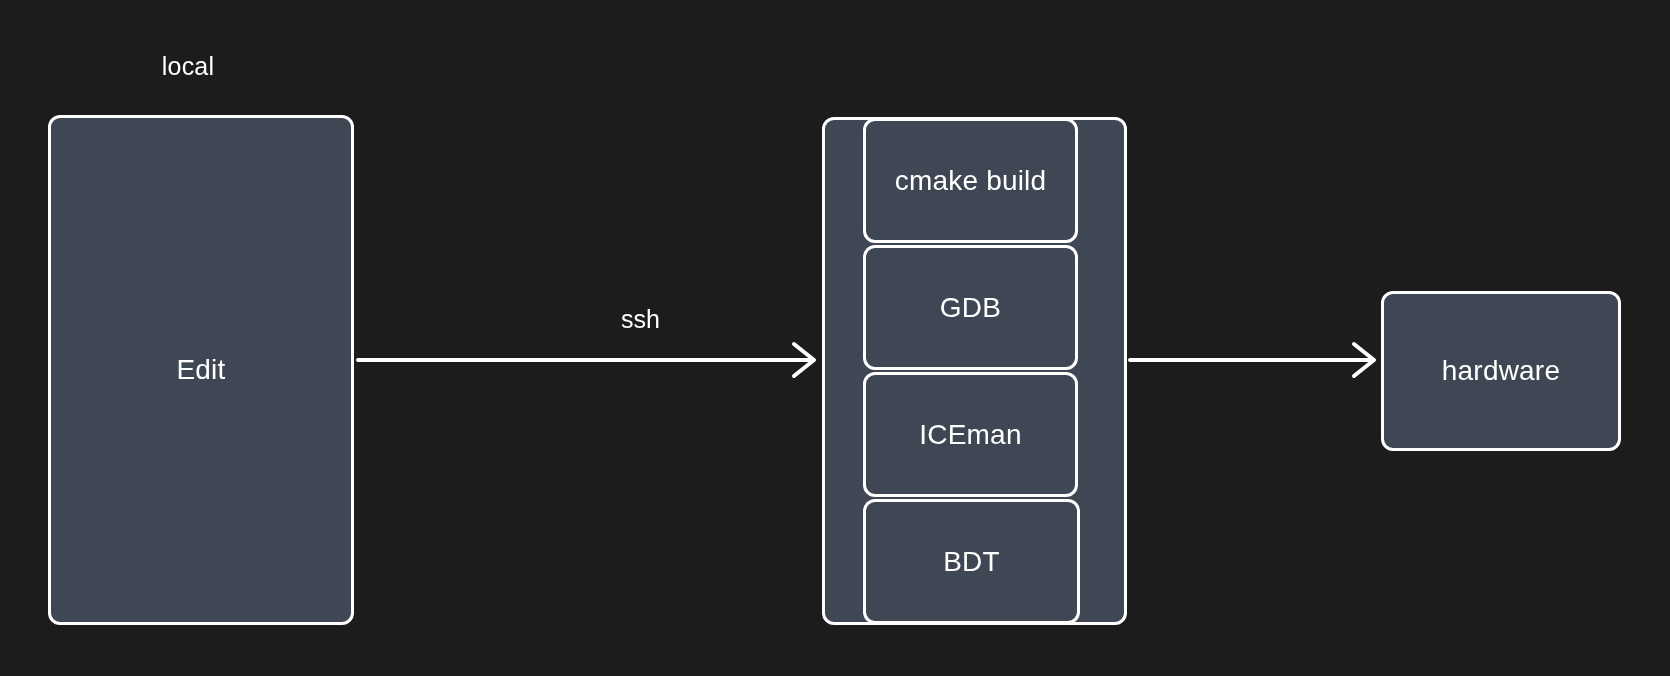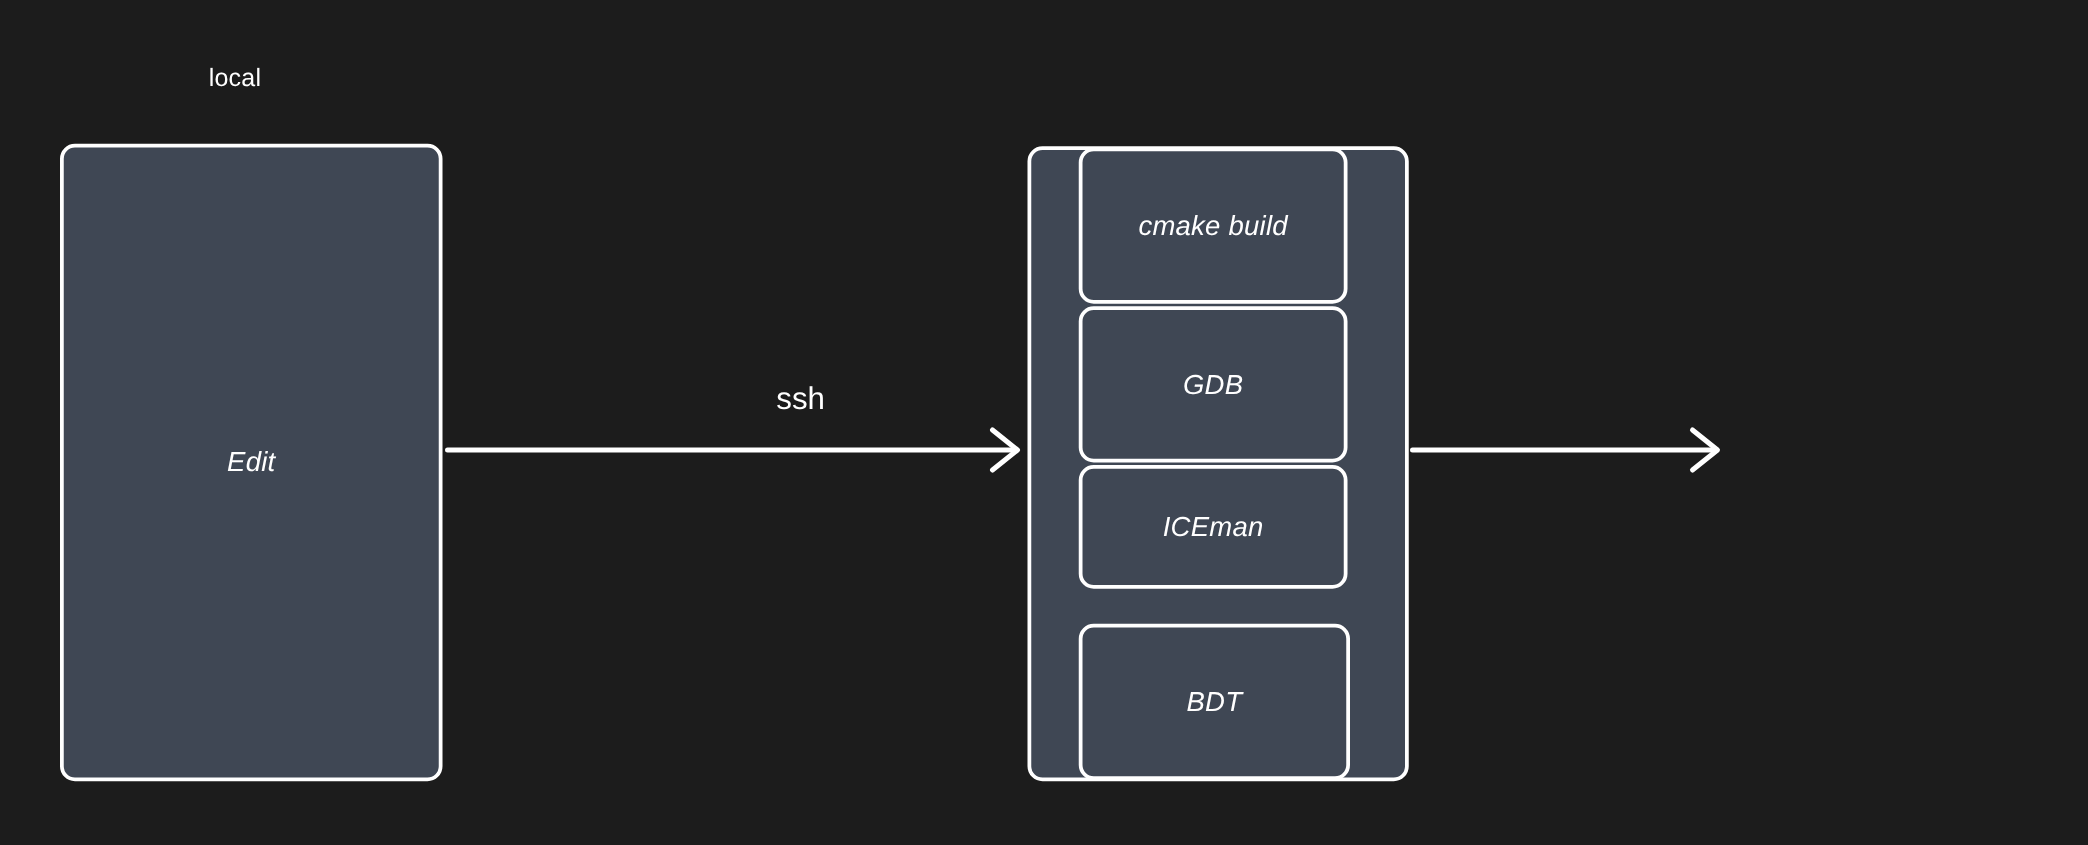--- a/index.html
+++ b/index.html
@@ -16,41 +16,40 @@
   #canvas {
     position: relative;
     width: 1670px;
     height: 676px;
     background: #1c1c1c;
   }
 
   .group-label {
     position: absolute;
     color: #ffffff;
-    font-size: 20px;
+    font-size: 25px;
     font-family: "Liberation Sans", sans-serif;
     text-align: center;
     white-space: nowrap;
     letter-spacing: 0.2px;
   }
 
   .node {
     position: absolute;
     background: #3f4754;
     border: 3px solid #ffffff;
     border-radius: 12px;
     box-sizing: border-box;
     display: flex;
     align-items: center;
     justify-content: center;
     color: #ffffff;
-    font-size: 22px;
+    font-size: 28px;
     font-family: "Liberation Sans", sans-serif;
     letter-spacing: 0.2px;
-    font-style: italic;
   }
 
   .container-node {
     position: absolute;
     background: #3f4754;
     border: 3px solid #ffffff;
     border-radius: 12px;
     box-sizing: border-box;
   }
 
@@ -76,24 +75,25 @@
 
   <div class="node" style="left:48px; top:115px; width:306px; height:510px;">Edit</div>
 
 
   <div class="container-node" style="left:822px; top:117px; width:305px; height:508px;"></div>
 
   <div class="node" style="left:863px; top:118px; width:215px; height:125px;">cmake build</div>
 
   <div class="node" style="left:863px; top:245px; width:215px; height:125px;text-align:right;">GDB</div>
 
-  <div class="node" style="left:863px; top:372px; width:215px; height:99px;">ICEman</div>
+  <div class="node" style="left:863px; top:372px; width:215px; height:125px;">ICEman</div>
 
   <div class="node" style="left:863px; top:499px; width:217px; height:125px;">BDT</div>
 
+  <div class="node" style="left:1381px; top:291px; width:240px; height:160px;">hardware</div>
 
   <div class="edge-label" style="left:500px; top:305px; width:160px;">ssh</div>
 
   <svg class="edge" style="left:356px; top:340px; width:470px; height:40px;" width="470" height="40" viewBox="0 0 470 40">
     <line x1="2" y1="20" x2="455" y2="20" stroke="#ffffff" stroke-width="4" stroke-linecap="round"></line>
     <polyline points="438,4 458,20 438,36" fill="none" stroke="#ffffff" stroke-width="4" stroke-linecap="round" stroke-linejoin="round"></polyline>
   </svg>
 
   <svg class="edge" style="left:1128px; top:340px; width:258px; height:40px;" width="258" height="40" viewBox="0 0 258 40">
     <line x1="2" y1="20" x2="243" y2="20" stroke="#ffffff" stroke-width="4" stroke-linecap="round"></line>

